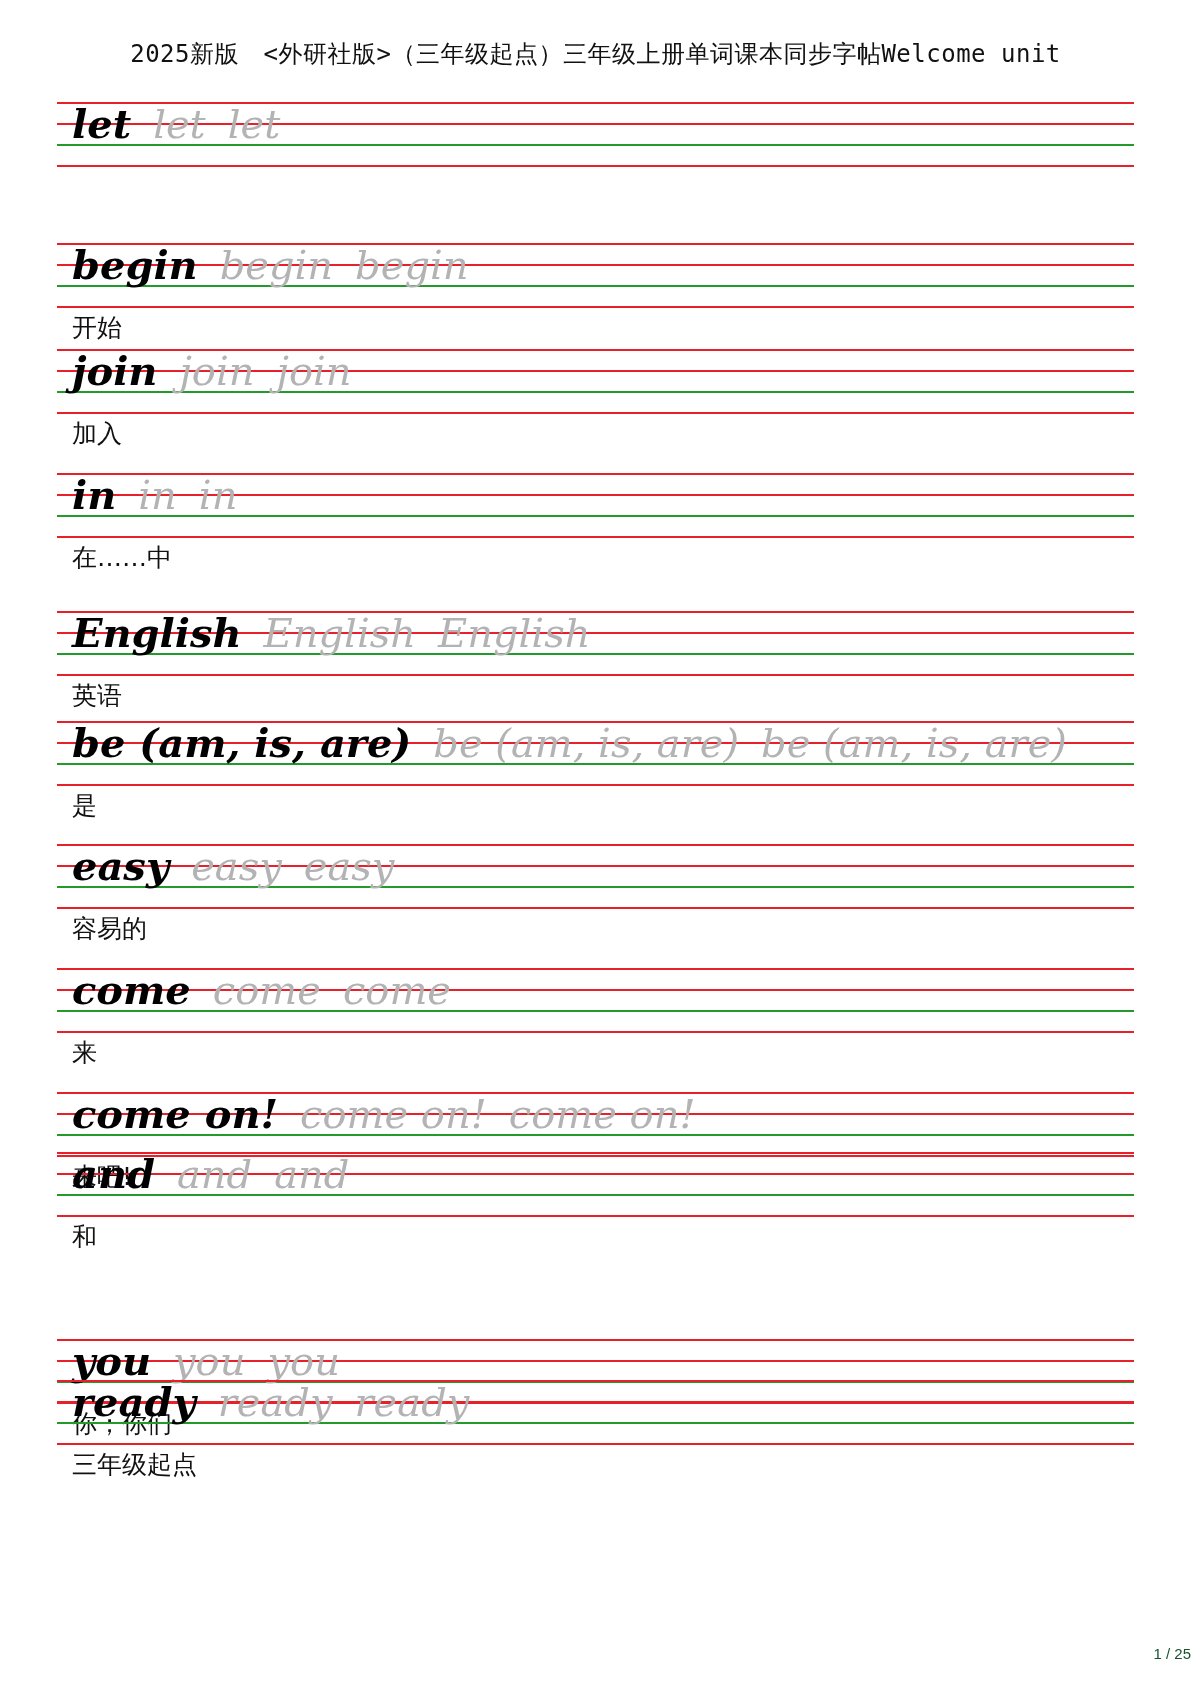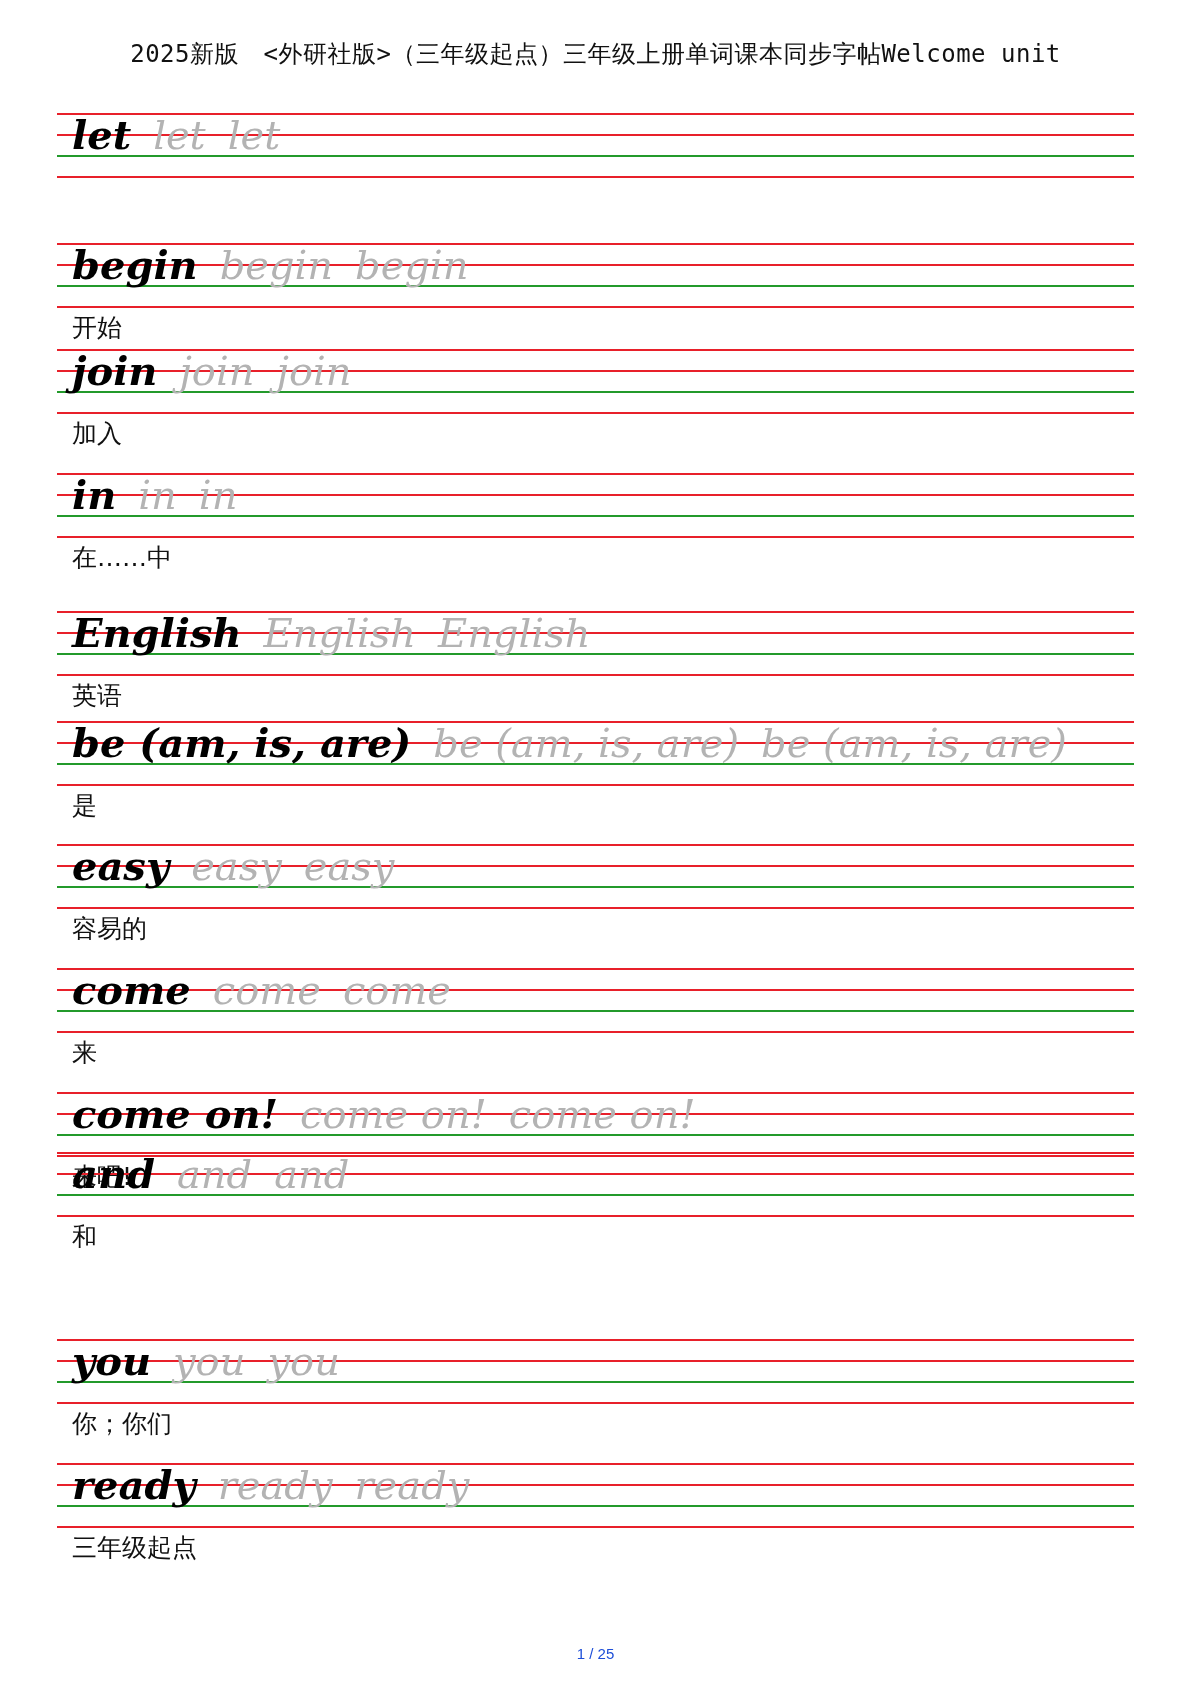--- a/index.html
+++ b/index.html
@@ -17,31 +17,31 @@
     position: absolute; left: 15px; top: -2px; height: 60px; white-space: nowrap;
     font-family: "DejaVu Serif", "Liberation Serif", serif; font-style: italic;
   }
   .word-main { font-size: 40px; color: #000; font-weight: bold; }
   .word-trace { font-size: 40px; color: #b3b3b3; margin-left: 22px; }
   .meaning {
     position: absolute; left: 15px; top: 68px; font-size: 25px; color: #111;
     font-family: "DejaVu Sans", sans-serif; white-space: nowrap;
   }
   .page-num {
-    position: absolute; left: 0; top: 1645px; width: 1191px; text-align: center;
-    font-family: "Liberation Sans", sans-serif; font-size: 15px; color: #1d4ed8;
+    position: absolute; left: 0; top: 1645px; width: 1191px; text-align: right;
+    font-family: "Liberation Sans", sans-serif; font-size: 15px; color: #14532d;
   }
 </style>
 </head>
 <body>
 
 <div class="page-title">2025新版　&lt;外研社版&gt;（三年级起点）三年级上册单词课本同步字帖Welcome unit</div>
 
 <div id="sheet">
-    <div class="block" style="top: 102px; margin-top: 11px;">
+    <div class="block" style="top: 102px;">
       <div class="rule red" style="top:0px"></div>
       <div class="rule red" style="top:21px"></div>
       <div class="rule green" style="top:42px"></div>
       <div class="rule red" style="top:63px"></div>
       <div class="words"><span class="word-main">let</span><span class="word-trace">let</span><span class="word-trace">let</span></div>
     </div>
     <div class="block" style="top: 243px;">
       <div class="rule red" style="top:0px"></div>
       <div class="rule red" style="top:21px"></div>
       <div class="rule green" style="top:42px"></div>
@@ -114,21 +114,21 @@
       <div class="meaning">和</div>
     </div>
     <div class="block" style="top: 1339px;">
       <div class="rule red" style="top:0px"></div>
       <div class="rule red" style="top:21px"></div>
       <div class="rule green" style="top:42px"></div>
       <div class="rule red" style="top:63px"></div>
       <div class="words"><span class="word-main">you</span><span class="word-trace">you</span><span class="word-trace">you</span></div>
       <div class="meaning">你；你们</div>
     </div>
-    <div class="block" style="top: 1463px; text-align: right;">
+    <div class="block" style="top: 1380px; text-align: right;">
       <div class="rule red" style="top:0px"></div>
       <div class="rule red" style="top:21px"></div>
       <div class="rule green" style="top:42px"></div>
       <div class="rule red" style="top:63px"></div>
       <div class="words"><span class="word-main">ready</span><span class="word-trace">ready</span><span class="word-trace">ready</span></div>
       <div class="meaning">三年级起点</div>
     </div>
   </div>
 
 <div class="page-num">1 / 25</div>

